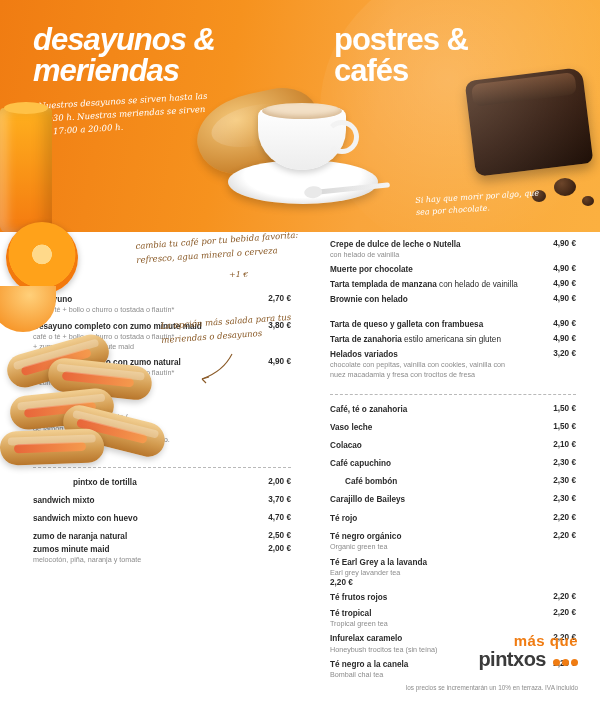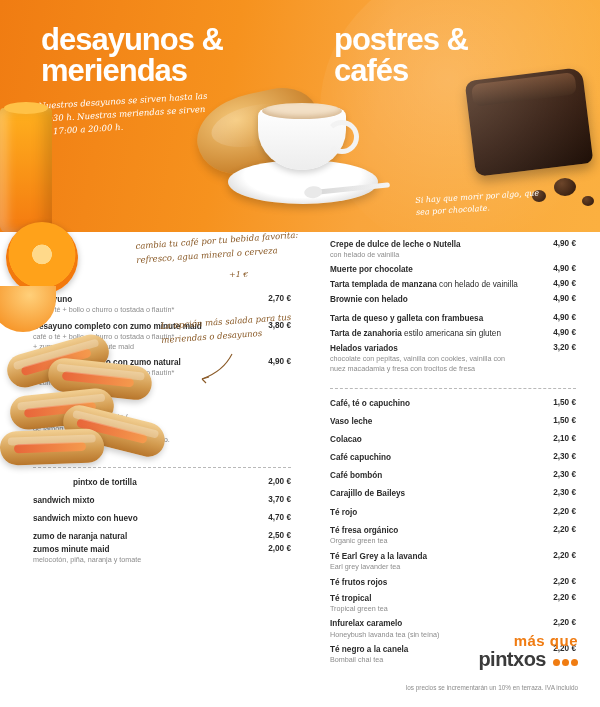--- a/index.html
+++ b/index.html
@@ -21,21 +21,21 @@
   .top-panel:after{
     content:""; position:absolute; right:-40px; top:-40px;
     width:320px; height:300px; border-radius:50%;
     background:radial-gradient(circle at 40% 40%, rgba(255,255,255,.18), rgba(255,255,255,0) 65%);
   }
 
   .headline{
     position:absolute; color:#fff; font-weight:bold; line-height:1.0;
     letter-spacing:-1px;
   }
-  .hl-left{ left:41px; top:24px; font-size:31px; }
+  .hl-left{ left:33px; top:24px; font-size:31px;font-style:italic; }
   .hl-right{ left:334px; top:24px; font-size:31px; }
   .hl-left div, .hl-right div{ white-space:nowrap; }
 
   .script{
     font-family:"DejaVu Serif", serif;
     font-style:italic;
     color:#ffffff;
     font-size:8.5px;
     line-height:1.55;
     transform:rotate(-3.5deg);
@@ -367,21 +367,21 @@
           </div>
         </div>
         <div class="price">4,90 €</div>
       </div>
       <div class="row" style="margin-top:4px;">
         <div class="txt">
             <div class="name">Brownie con helado</div>
           </div>
         <div class="price">4,90 €</div>
       </div>
-      <div class="row" style="margin-top:8px;">
+      <div class="row" style="margin-top:14px;">
         <div class="txt">
             <div class="name">Tarta de queso y galleta con frambuesa</div>
           </div>
         <div class="price">4,90 €</div>
       </div>
       <div class="row" style="margin-top:4px;">
         <div class="txt">
           <div class="name">
             <span>Tarta de zanahoria</span>
             <span class="light">estilo americana sin gluten</span>
@@ -397,21 +397,21 @@
         </div>
         <div class="price">3,20 €</div>
       </div>
     </div>
 
     <hr class="hr" style="margin-top:14px;">
 
     <div class="group">
       <div class="row" style="margin-bottom:7px;">
         <div class="txt">
-            <div class="name">Café, té o capuchino</div>
+            <div class="name">Café, té o zanahoria</div>
           </div>
         <div class="price">1,50 €</div>
       </div>
 
       <div class="row" style="margin-bottom:7px;">
         <div class="txt">
             <div class="name">Vaso leche</div>
           </div>
         <div class="price">1,50 €</div>
       </div>
@@ -420,46 +420,46 @@
             <div class="name">Colacao</div>
           </div>
         <div class="price">2,10 €</div>
       </div>
       <div class="row" style="margin-bottom:7px;">
         <div class="txt">
             <div class="name">Café capuchino</div>
           </div>
         <div class="price">2,30 €</div>
       </div>
-      <div class="row" style="margin-bottom:7px;">
+      <div class="row" style="margin-bottom:7px;margin-left:15px;">
         <div class="txt">
             <div class="name">Café bombón</div>
           </div>
         <div class="price">2,30 €</div>
       </div>
       <div class="row" style="margin-bottom:7px;">
         <div class="txt">
             <div class="name">Carajillo de Baileys</div>
           </div>
         <div class="price">2,30 €</div>
       </div>
       <div class="row" style="margin-bottom:7px;margin-top:8px;">
         <div class="txt">
             <div class="name">Té rojo</div>
           </div>
         <div class="price">2,20 €</div>
       </div>
       <div class="row" style="margin-bottom:5px;">
         <div class="txt">
-          <div class="name">Té fresa orgánico</div>
+          <div class="name">Té negro orgánico</div>
           <div class="desc">Organic green tea</div>
         </div>
         <div class="price">2,20 €</div>
       </div>
-      <div class="row" style="margin-bottom:5px;">
+      <div class="row" style="margin-bottom:5px;flex-direction:column;">
         <div class="txt">
           <div class="name">Té Earl Grey a la lavanda</div>
           <div class="desc">Earl grey lavander tea</div>
         </div>
         <div class="price">2,20 €</div>
       </div>
       <div class="row" style="margin-bottom:5px;">
         <div class="txt">
             <div class="name">Té frutos rojos</div>
           </div>
@@ -468,21 +468,21 @@
       <div class="row" style="margin-bottom:5px;">
         <div class="txt">
           <div class="name">Té tropical</div>
           <div class="desc">Tropical green tea</div>
         </div>
         <div class="price">2,20 €</div>
       </div>
       <div class="row" style="margin-bottom:5px;">
         <div class="txt">
           <div class="name">Infurelax caramelo</div>
-          <div class="desc">Honeybush lavanda tea (sin teína)</div>
+          <div class="desc">Honeybush trocitos tea (sin teína)</div>
         </div>
         <div class="price">2,20 €</div>
       </div>
       <div class="row">
         <div class="txt">
           <div class="name">Té negro a la canela</div>
           <div class="desc">Bombail chai tea</div>
         </div>
         <div class="price">2,20 €</div>
       </div>

